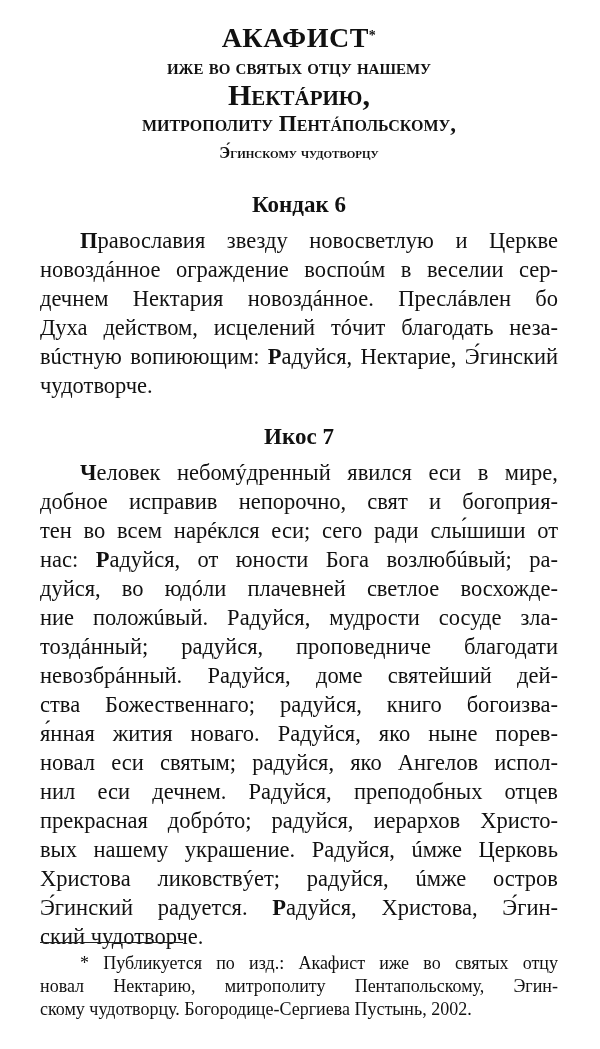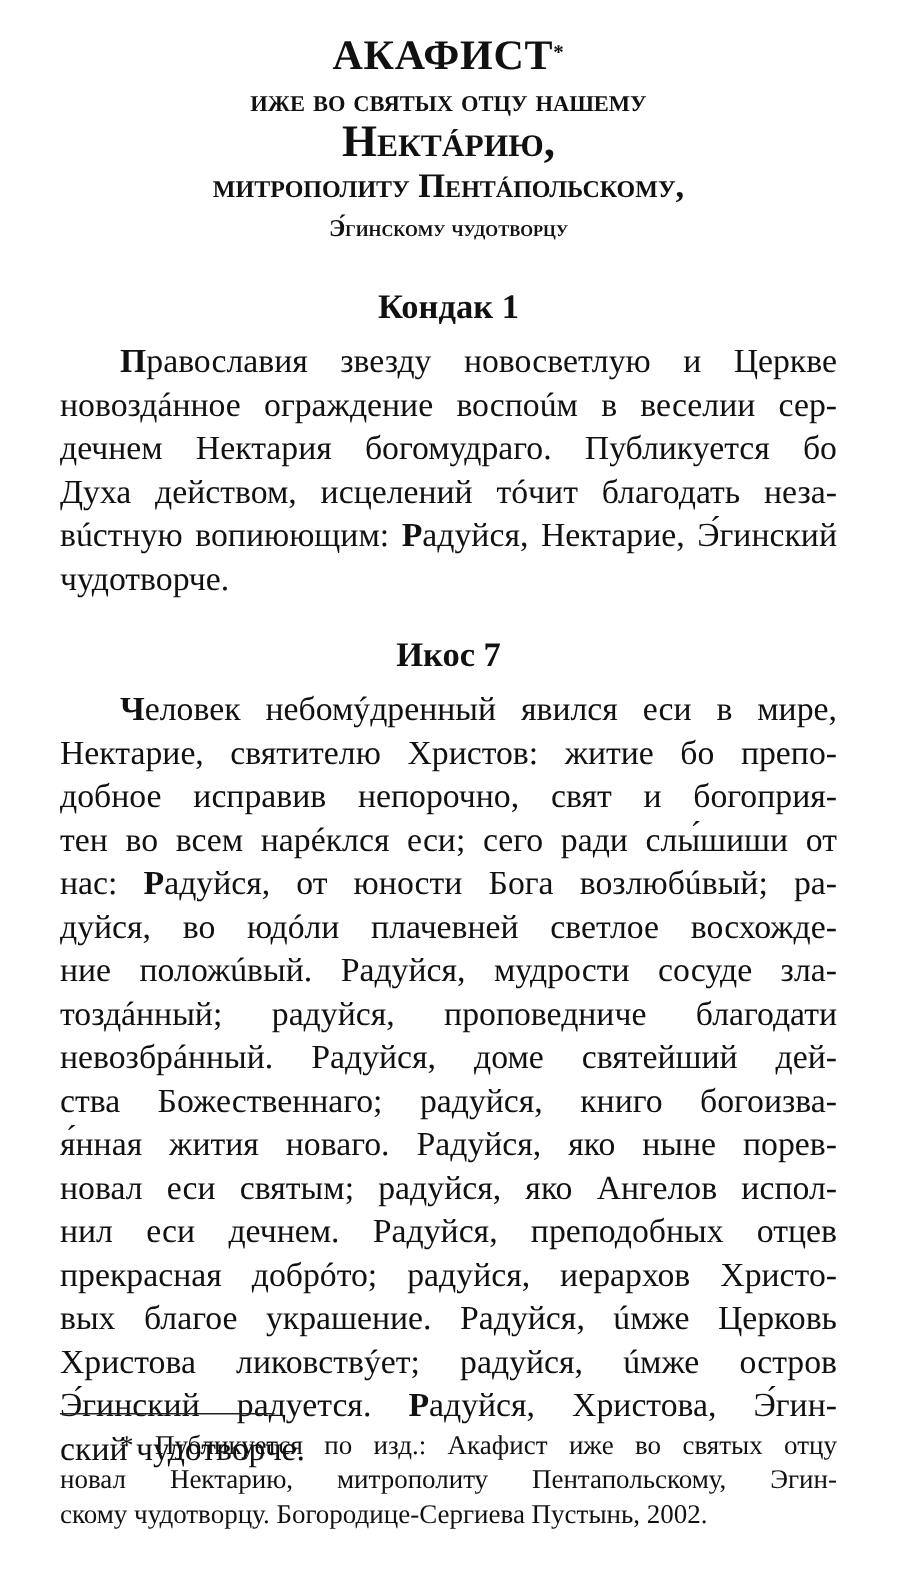--- a/index.html
+++ b/index.html
@@ -34,47 +34,46 @@
 
 <div class="page">
   <div class="title-block">
     <div class="t1"><span>АКАФИСТ</span><sup>*</sup></div>
     <div class="t2">иже во святых отцу нашему</div>
     <div class="t3">Нектáрию,</div>
     <div class="t4">митрополиту Пентáпольскому,</div>
     <div class="t5">Э́гинскому чудотворцу</div>
   </div>
 
-  <div class="heading h-kondak">Кондак 1</div>
+  <div class="heading h-kondak">Кондак 6</div>
   <div class="para k-para">
     <span class="line first"><span class="b">П</span><span>равославия звезду новосветлую и Церкве</span></span>
     <span class="line">новоздáнное ограждение воспоúм в веселии сер-</span>
-    <span class="line">дечнем Нектария богомудраго. Публикуется бо</span>
+    <span class="line">дечнем Нектария новоздáнное. Преслáвлен бо</span>
     <span class="line">Духа действом, исцелений тóчит благодать неза-</span>
     <span class="line"><span>вúстную вопиюющим: </span><span class="b">Р</span><span>адуйся, Нектарие, Э́гинский</span></span>
     <span class="line last">чудотворче.</span>
   </div>
 
   <div class="heading h-ikos">Икос 7</div>
   <div class="para i-para">
     <span class="line first"><span class="b">Ч</span><span>еловек небомýдренный явился еси в мире,</span></span>
-    <span class="line">Нектарие, святителю Христов: житие бо препо-</span>
     <span class="line">добное исправив непорочно, свят и богоприя-</span>
     <span class="line">тен во всем нарéклся еси; сего ради слы́шиши от</span>
     <span class="line"><span>нас: </span><span class="b">Р</span><span>адуйся, от юности Бога возлюбúвый; ра-</span></span>
     <span class="line">дуйся, во юдóли плачевней светлое восхожде-</span>
     <span class="line">ние положúвый. Радуйся, мудрости сосуде зла-</span>
     <span class="line">тоздáнный; радуйся, проповедниче благодати</span>
     <span class="line">невозбрáнный. Радуйся, доме святейший дей-</span>
     <span class="line">ства Божественнаго; радуйся, книго богоизва-</span>
     <span class="line">я́нная жития новаго. Радуйся, яко ныне порев-</span>
     <span class="line">новал еси святым; радуйся, яко Ангелов испол-</span>
     <span class="line">нил еси дечнем. Радуйся, преподобных отцев</span>
     <span class="line">прекрасная добрóто; радуйся, иерархов Христо-</span>
-    <span class="line">вых благое украшение. Радуйся, úмже Церковь</span>
+    <span class="line">вых нашему украшение. Радуйся, úмже Церковь</span>
     <span class="line">Христова ликовствýет; радуйся, úмже остров</span>
     <span class="line"><span>Э́гинский радуется. </span><span class="b">Р</span><span>адуйся, Христова, Э́гин-</span></span>
     <span class="line last">ский чудотворче.</span>
   </div>
 </div>
 
 <div class="rule"></div>
 <div class="footnote">
   <span class="line first">* Публикуется по изд.: Акафист иже во святых отцу</span>
   <span class="line">новал Нектарию, митрополиту Пентапольскому, Эгин-</span>

